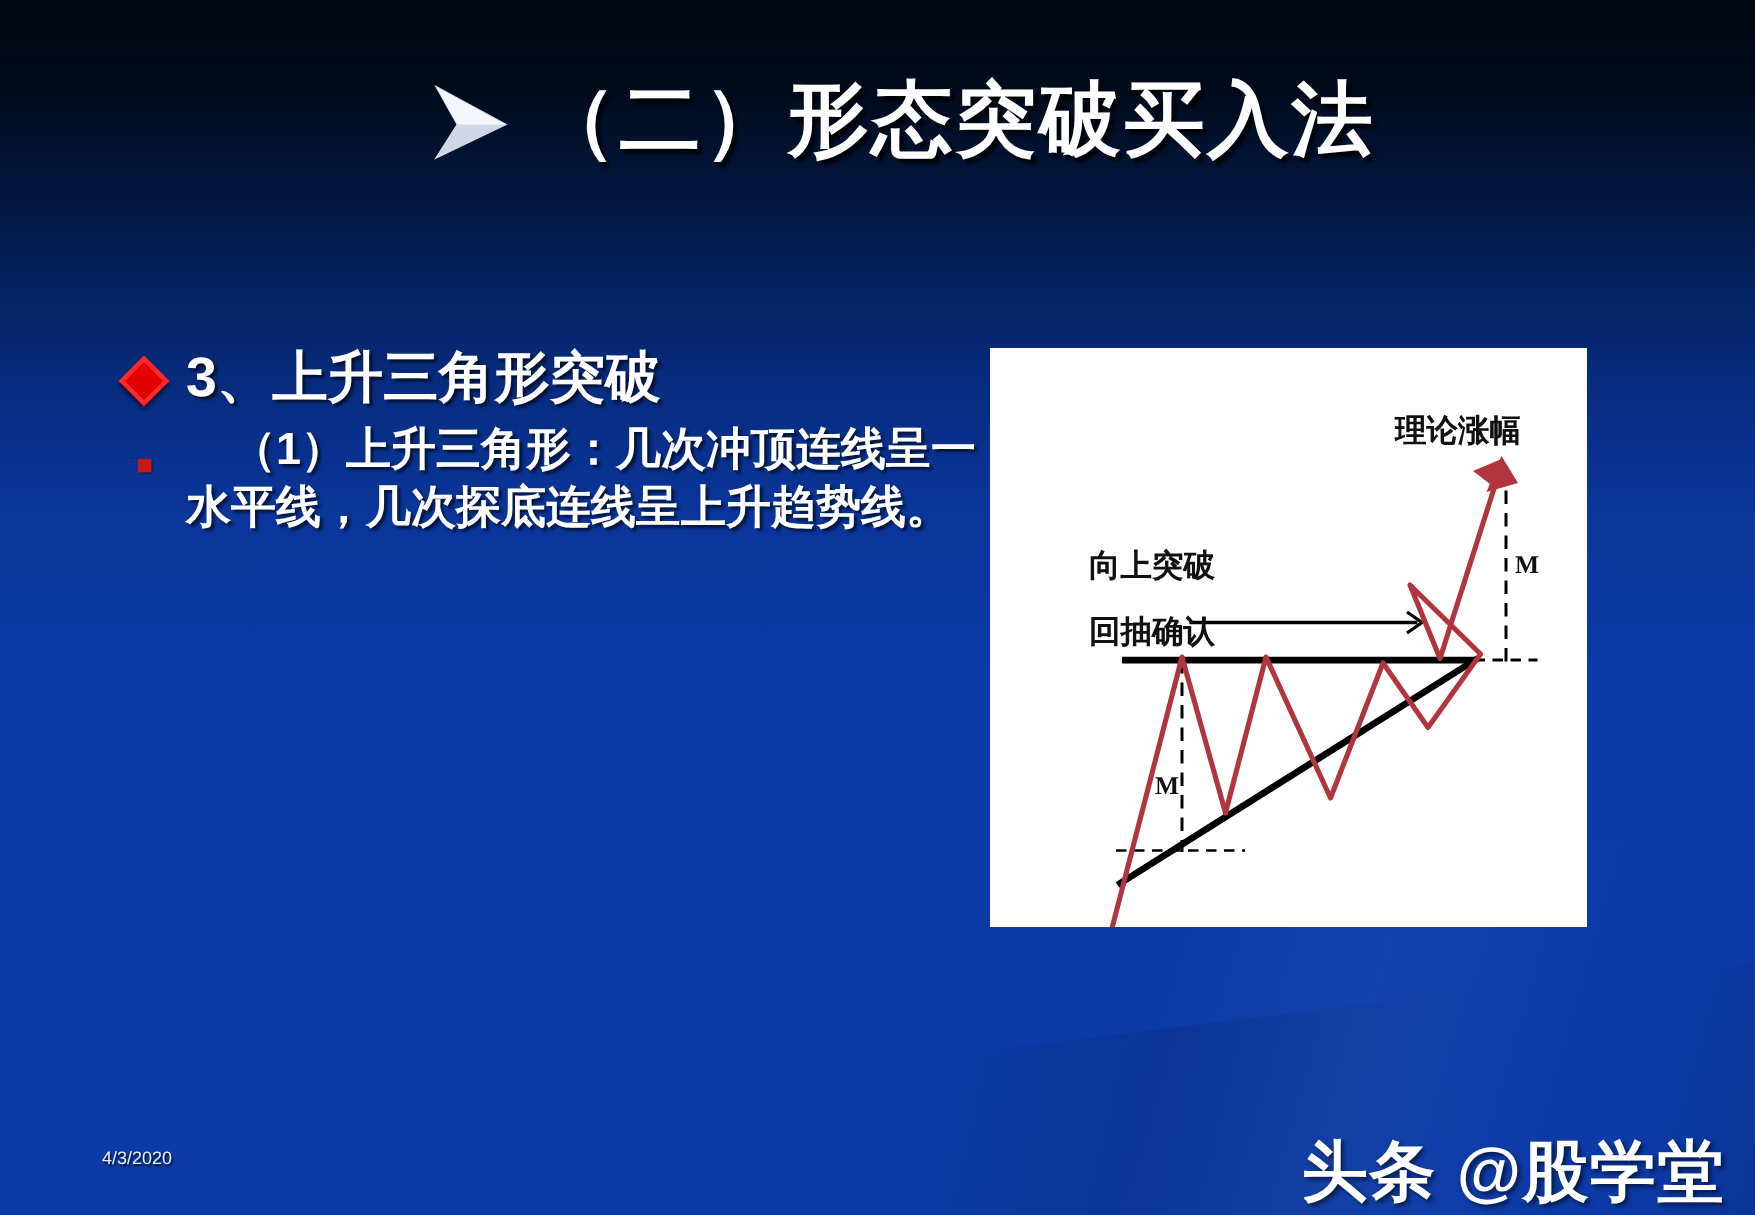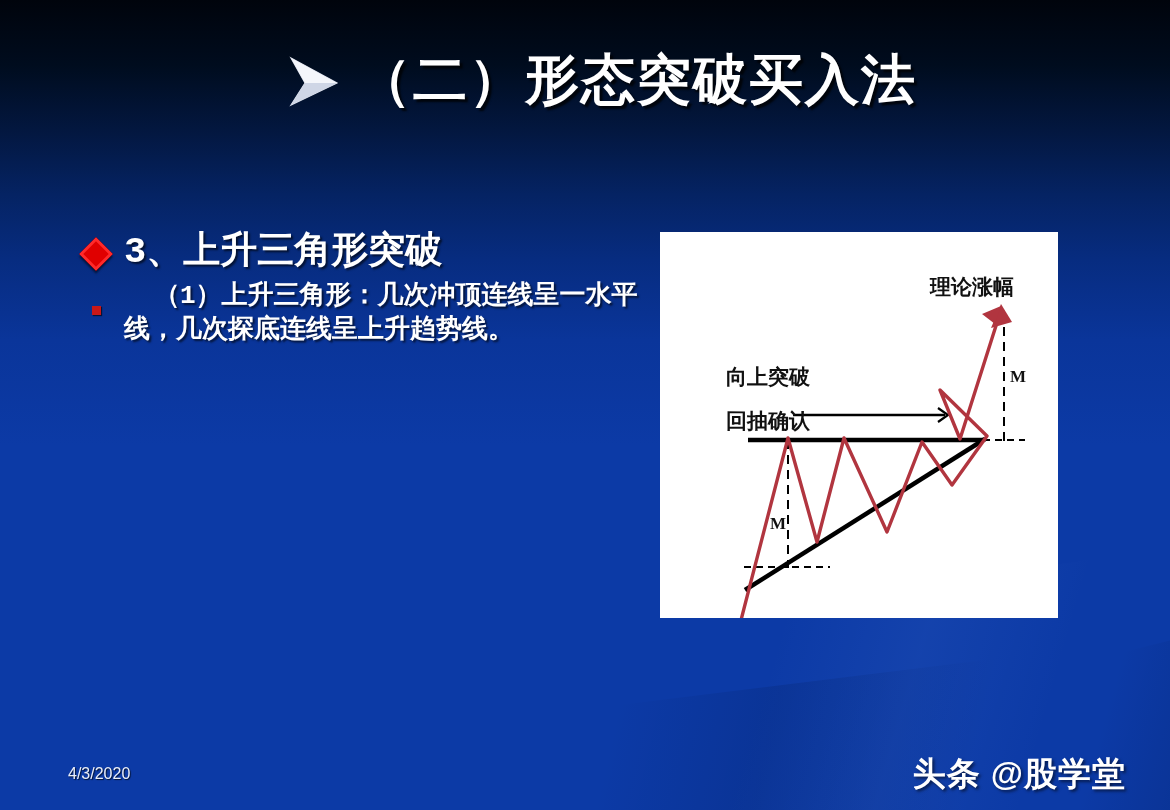--- a/index.html
+++ b/index.html
@@ -118,29 +118,29 @@
     width: 9px;
     height: 9px;
     margin-top: 26px;
     margin-left: 14px;
     background: #c91818;
     box-shadow: 1px 1px 1px rgba(0,0,0,0.6);
   }
   .para-text {
     flex: 1 1 auto;
     color: #ffffff;
-    font-family: Liberation Mono, monospace;
+    font-family: Liberation Sans, sans-serif;
     font-size: 38px;
     font-weight: bold;
     line-height: 1.30;
     text-shadow: 2px 2px 2px rgba(0,0,0,0.6);
     letter-spacing: 0px;
   }
   .para-text.lvl1 { font-size: 37px; }
-  .para-text.lvl2 { font-size: 26px; text-indent: 30px; }
+  .para-text.lvl2 { font-size: 30px; text-indent: 30px; }
 
   
   #chart-panel {
     position: absolute;
     left: 660px;
     top: 232px;
     width: 398px;
     height: 386px;
     background: #ffffff;
     overflow: hidden;
@@ -162,30 +162,30 @@
     font-weight: bold;
     fill: #111111;
   }
 
   
   #date-stamp {
     position: absolute;
     left: 68px;
     top: 765px;
     font-family: "Liberation Sans", "DejaVu Sans", sans-serif;
-    font-size: 16px;
+    font-size: 12px;
     color: #eaeef8;
     text-shadow: 1px 1px 1px rgba(0,0,0,0.7);
   }
   #watermark {
     position: absolute;
-    right: 44px;
+    right: 20px;
     top: 752px;
     font-family: "Liberation Sans", "DejaVu Sans", sans-serif;
-    font-size: 33px;
+    font-size: 44px;
     font-weight: bold;
     color: #ffffff;
     letter-spacing: 1px;
     text-shadow: 2px 2px 3px rgba(0,0,0,0.55);
     white-space: nowrap;
   }
 </style>
 </head>
 <body>
 

